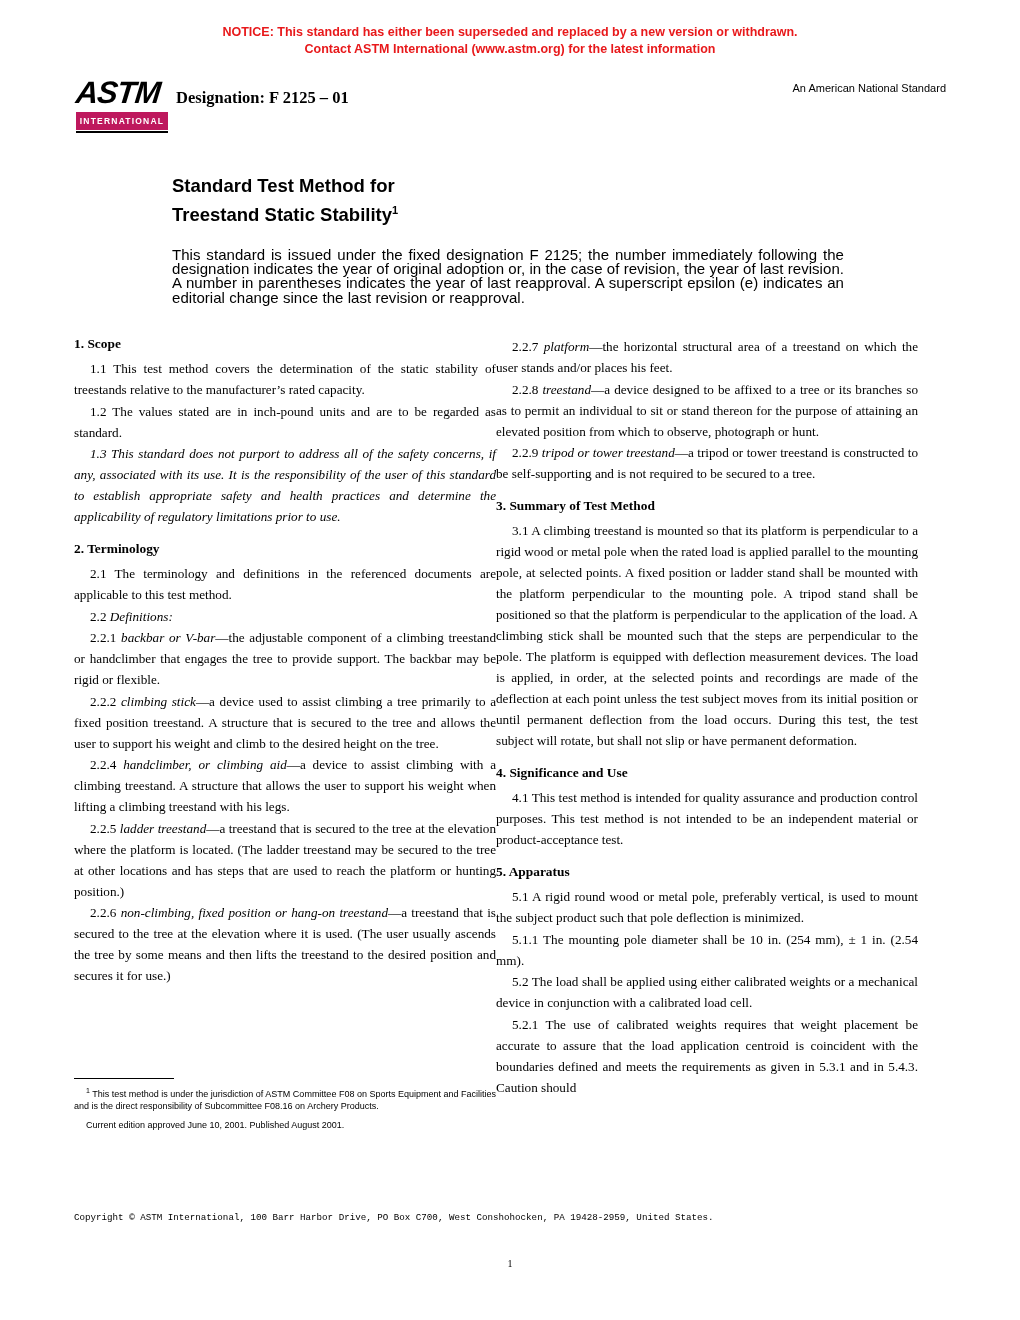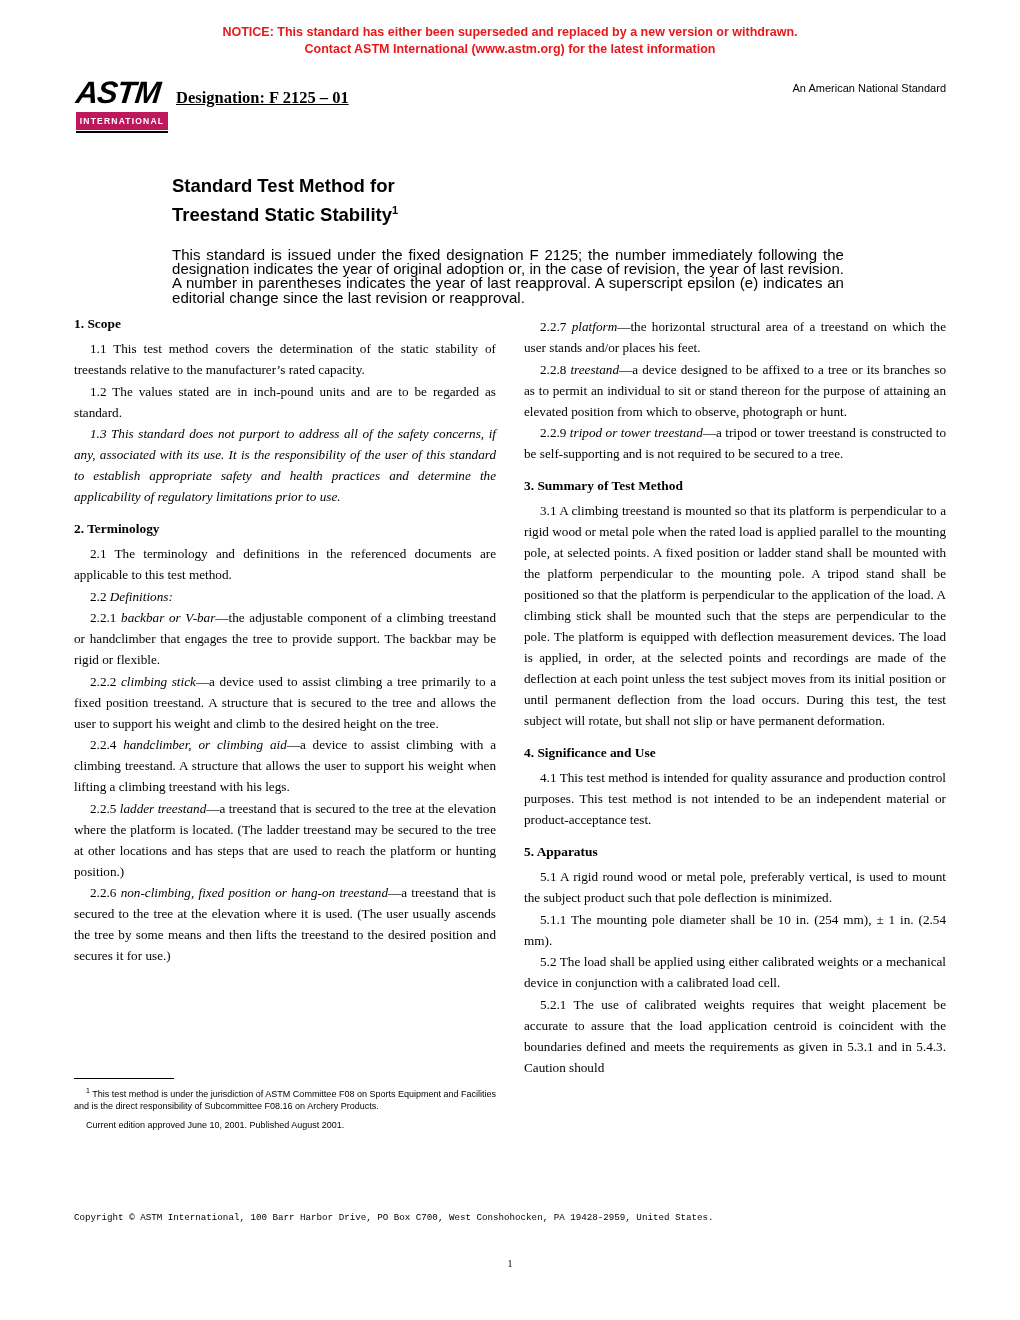--- a/index.html
+++ b/index.html
@@ -38,21 +38,21 @@
   }
   .logo-bar span {
     color:#fff; font-family:"Liberation Sans", sans-serif;
     font-size:8.5px; font-weight:bold; letter-spacing:1.2px;
   }
   .logo-underline { height:2px; background:#000; margin-top:1px; }
 
   .designation {
     position:absolute; left:176px; top:88px;
     font-family:"Liberation Serif", serif;
-    font-weight:bold; font-size:16.5px;text-decoration:underline;
+    font-weight:bold; font-size:16.5px;
   }
   .ansi {
     position:absolute; right:74px; top:82px;
     font-family:"Liberation Sans", sans-serif;
     font-size:11px;
   }
 
   .doc-title {
     position:absolute; left:172px; top:174px; width:600px;
     font-family:"Liberation Sans", sans-serif;
@@ -63,23 +63,23 @@
   .preamble {
     position:absolute; left:172px; top:248px; width:672px;
     font-family:"Liberation Sans", sans-serif;
     font-size:15px; line-height:14.2px;
     text-align:justify;
     letter-spacing:0.05px;
   }
 
   
   .cols {
-    position:absolute; left:74px; top:316px;
+    position:absolute; left:74px; top:336px;
     width:872px;
-    display:flex; gap:28px;
+    display:flex; 
   }
   .col { width:422px; }
 
   h2.sec {
     font-family:"Liberation Serif", serif;
     font-weight:bold; font-size:13.4px;
     margin:14px 0 6px 0;
   }
   h2.sec.first { margin-top:0; }
   p.para {

